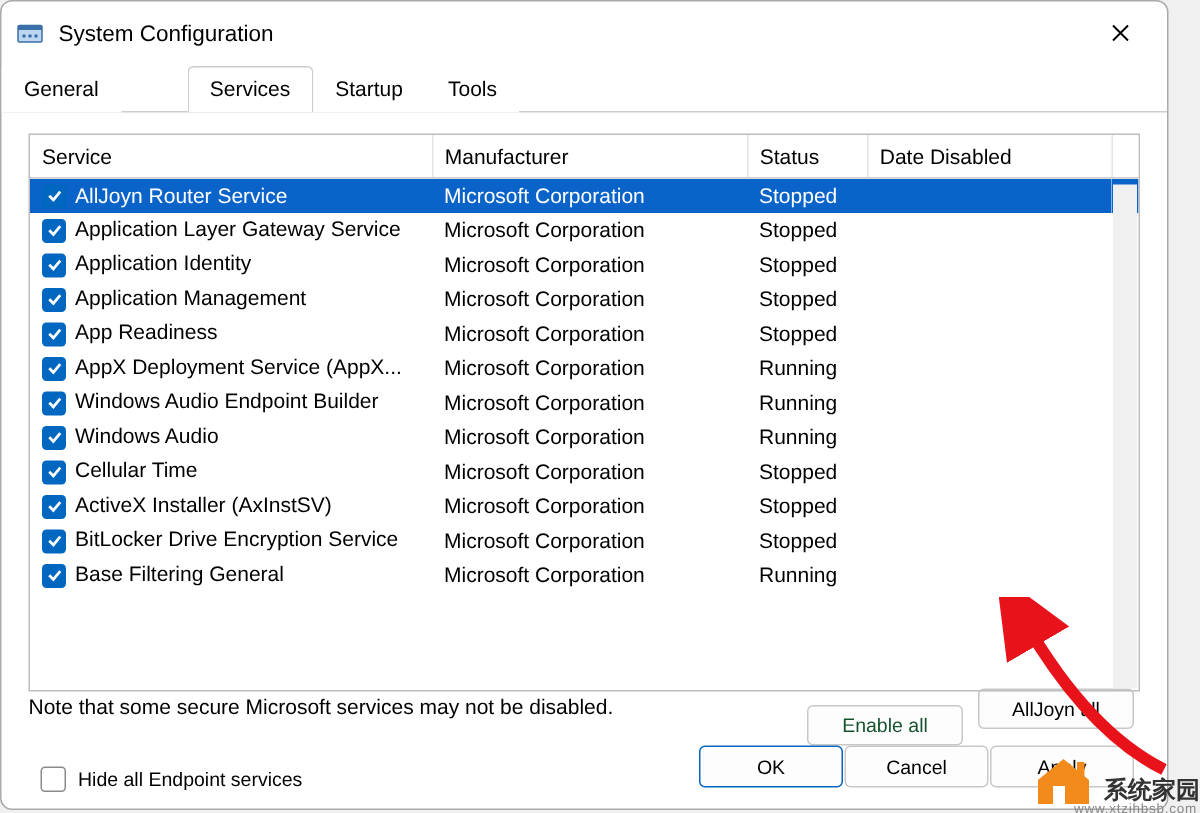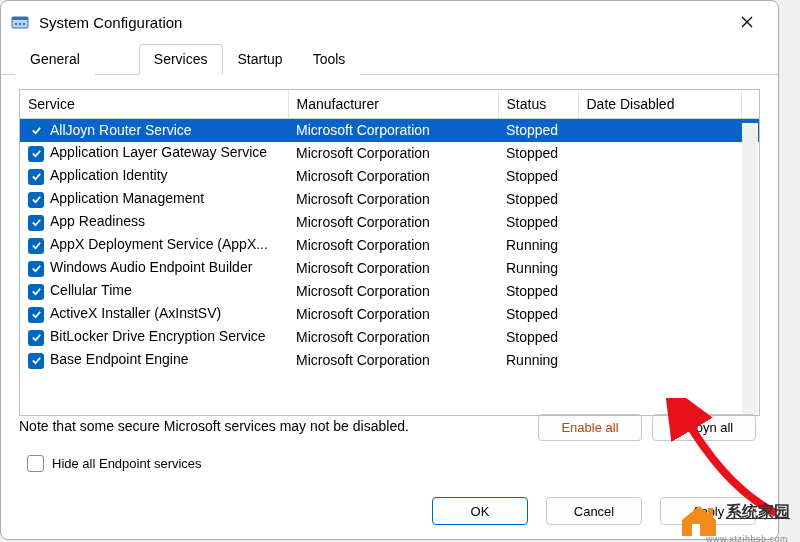--- a/index.html
+++ b/index.html
@@ -39,21 +39,20 @@
   }
   .titlebar .close-btn {
     width: 46px; height: 32px;
     display:flex; align-items:center; justify-content:center;
     color:#000;
     cursor:pointer;
   }
   .tabs {
     display:flex;
     border-bottom: 1px solid #ccc;
-    padding-left: 14px;
     gap:0;
   }
   .tab {
     padding: 6px 14px 7px 14px;
     font-size: 14px;
     color:#000;
     border: 1px solid transparent;
     border-bottom:none;
     cursor:pointer;
     position:relative;
@@ -64,21 +63,21 @@
     border:1px solid #ccc;
     border-bottom:1px solid #fff;
     border-radius:4px 4px 0 0;
     margin-left:44px;
   }
   .content {
     padding: 14px 18px 8px 18px;
   }
   .table-wrap {
     border:1px solid #bdbdbd;
-    height: 327px;
+    height: 372px;
     overflow:hidden;
     position:relative;
   }
   table {
     width:100%;
     border-collapse:collapse;
     table-layout:fixed;
   }
   thead th {
     text-align:left;
@@ -126,65 +125,64 @@
   .btn {
     min-width:104px;
     height:27px;
     border:1px solid #c8c8c8;
     background:#fdfdfd;
     border-radius:4px;
     font-size:13px;
     cursor:pointer;
     padding:0 12px;
   }
-  .btn:disabled { color:#c2410c; }
+  .btn:disabled { color:#14532d;margin-top:11px; }
   .hide-row {
     display:flex;
     align-items:center;
     gap:8px;
     margin-top:14px;
     padding-left:8px;
   }
   .empty-chk {
     width:17px;height:17px;
     border:1px solid #8a8a8a;
     border-radius:3px;
     background:#fff;
     display:inline-block;
   }
   .footer {
     display:flex;
     justify-content:flex-end;
-    gap:18px;
+    gap:1px;
     padding:12px 22px 14px 0;
     position:absolute;
     bottom:0; right:0; left:0;
   }
   .footer .btn { min-width:96px; height:28px; }
   .footer .btn.primary { border:1px solid #0067c0; }
   .scroll-track {
     position:absolute;
     right:1px; top:33px; bottom:1px;
     width:16px;
     background:#f0f0f0;
   }
   .arrow {
     position:absolute; right:14px; bottom:24px;
     width:120px; height:120px;
     pointer-events:none;
   }
   .watermark {
     position:absolute;
-    right:10px; bottom:4px;
+    right:0; bottom:4px;
     display:flex;
-    align-items:flex-start;
+    align-items:flex-end;
     gap:6px;
     color:#333;
     font-size:16px;
-    text-decoration:underline;
   }
   .house {
     width:42px;height:36px;
   }
   .wm-sub { position:absolute; right:2px; bottom:-6px; font-size:9px; color:#888; letter-spacing:0.5px;}
 </style>
 </head>
 <body>
 
 <div class="window">
@@ -309,20 +307,31 @@
               <td>Microsoft Corporation</td>
               <td>Running</td>
               <td></td>
               <td></td>
             </tr>
             <tr>
               <td><span class="chk">
                   <svg viewBox="0 0 12 12">
                     <path d="M2 6 L5 9 L10 3" stroke="#fff" stroke-width="2" fill="none"></path>
                   </svg>
+                </span><span>Windows Audio</span></td>
+              <td>Microsoft Corporation</td>
+              <td>Running</td>
+              <td></td>
+              <td></td>
+            </tr>
+            <tr>
+              <td><span class="chk">
+                  <svg viewBox="0 0 12 12">
+                    <path d="M2 6 L5 9 L10 3" stroke="#fff" stroke-width="2" fill="none"></path>
+                  </svg>
                 </span><span>Cellular Time</span></td>
               <td>Microsoft Corporation</td>
               <td>Stopped</td>
               <td></td>
               <td></td>
             </tr>
             <tr>
               <td><span class="chk">
                   <svg viewBox="0 0 12 12">
                     <path d="M2 6 L5 9 L10 3" stroke="#fff" stroke-width="2" fill="none"></path>
@@ -342,21 +351,21 @@
               <td>Microsoft Corporation</td>
               <td>Stopped</td>
               <td></td>
               <td></td>
             </tr>
             <tr>
               <td><span class="chk">
                   <svg viewBox="0 0 12 12">
                     <path d="M2 6 L5 9 L10 3" stroke="#fff" stroke-width="2" fill="none"></path>
                   </svg>
-                </span><span>Base Endpoint Engine</span></td>
+                </span><span>Base Filtering General</span></td>
               <td>Microsoft Corporation</td>
               <td>Running</td>
               <td></td>
               <td></td>
             </tr>
           </tbody>
       </table>
       <div class="scroll-track"></div>
     </div>
 

